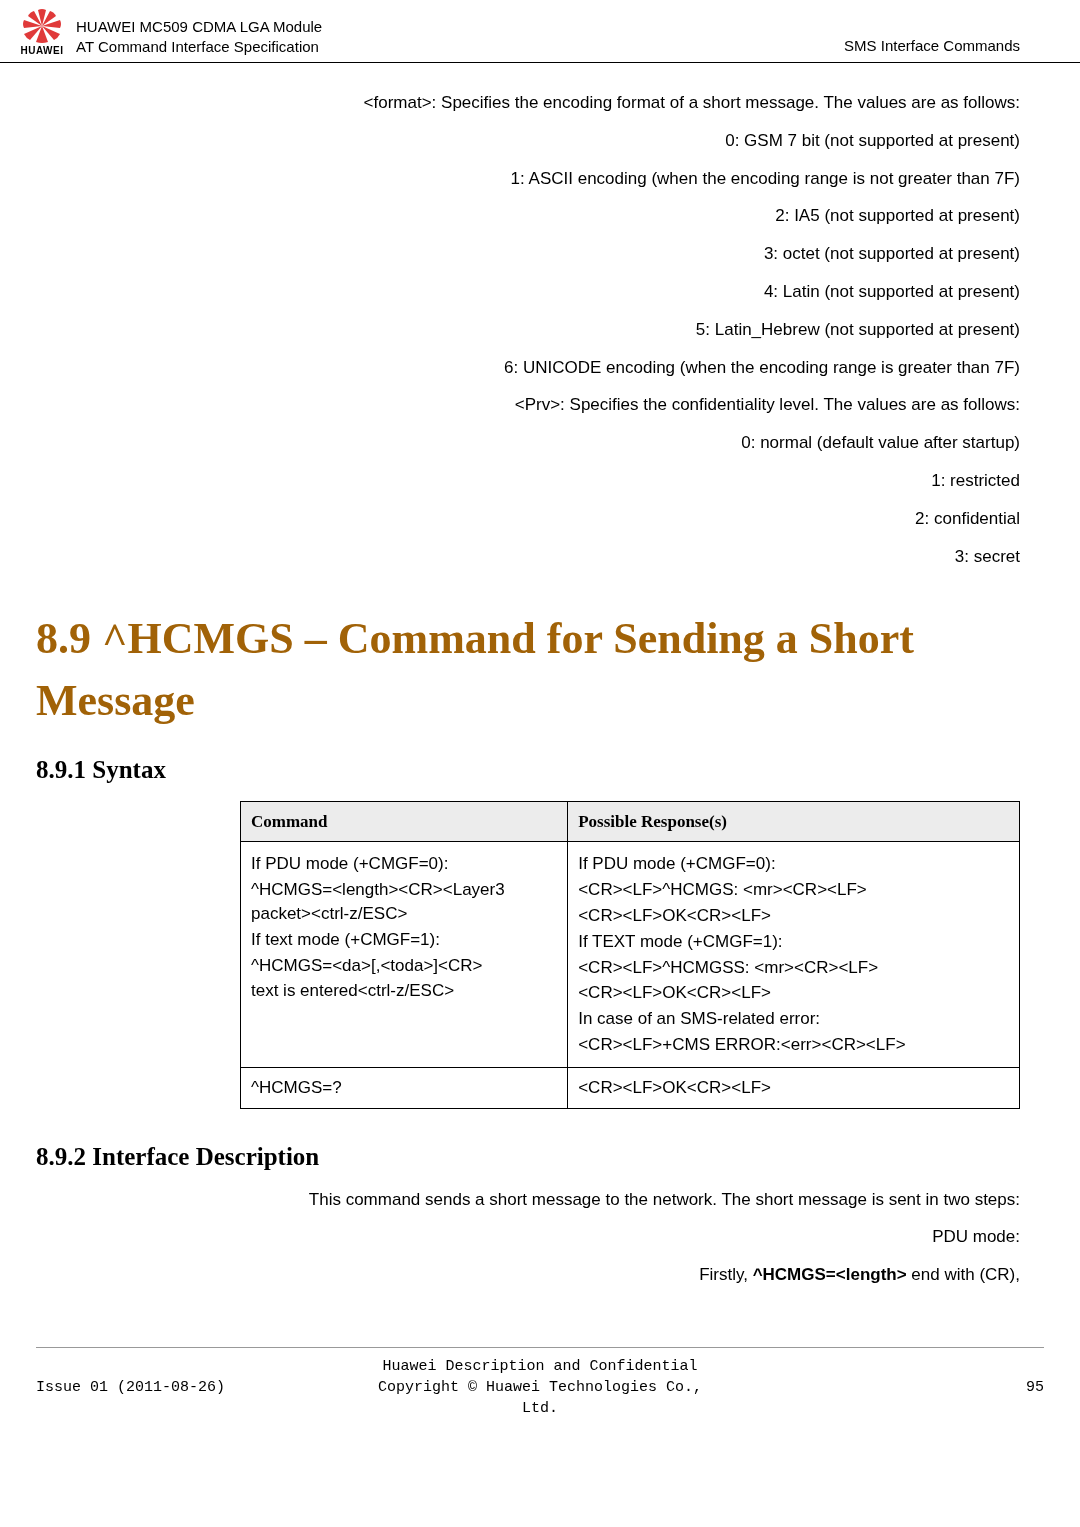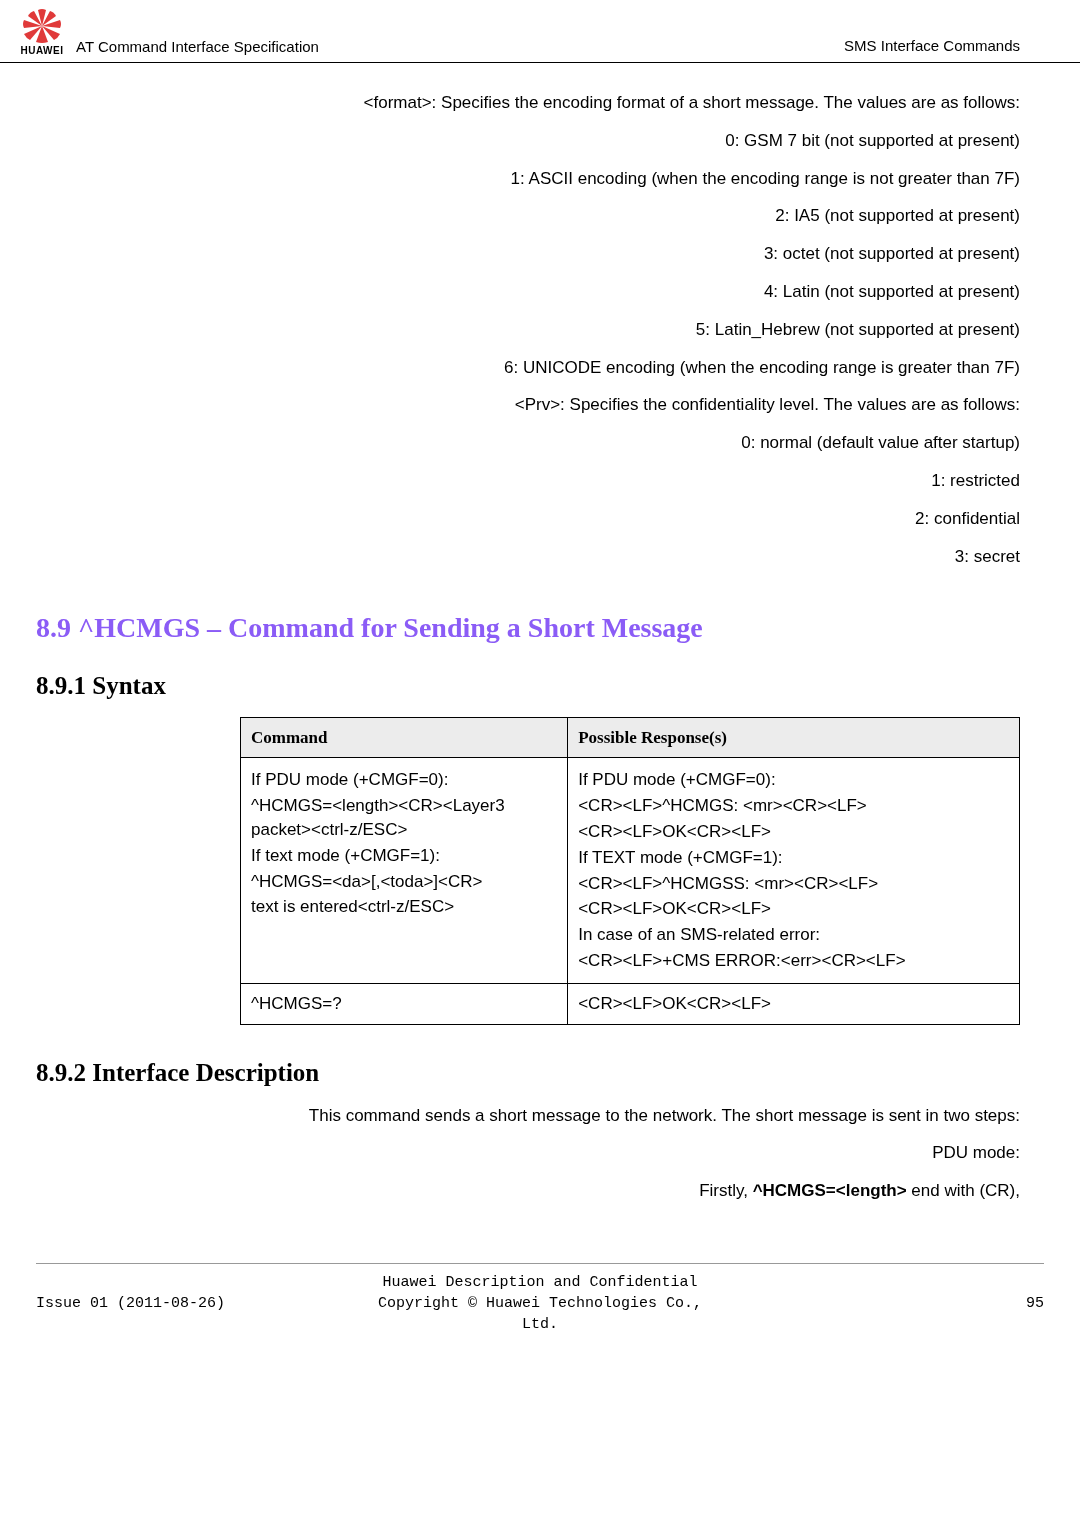--- a/index.html
+++ b/index.html
@@ -47,22 +47,22 @@
   .content {
     padding: 18px 60px 0 240px;
     text-align: right;
   }
   .content p {
     margin: 10px 0 14px 0;
   }
   h1.section {
     font-family: "Book Antiqua", Palatino, Georgia, serif;
     font-weight: bold;
-    color: #8b5cf6;
-    font-size: 28px;
+    color: #a16207;
+    font-size: 44px;
     margin: 40px 0 14px 36px;
   }
   h2.subsection {
     font-family: "Book Antiqua", Palatino, Georgia, serif;
     font-weight: bold;
     color: #000;
     font-size: 25px;
     margin: 20px 0 14px 36px;
   }
   table.cmd {
@@ -110,20 +110,21 @@
         <path d="M22 18 L40 26 Q38 30 34 32 Z"></path>
         <path d="M22 18 L14 3 Q10 4 8 8 Z"></path>
         <path d="M22 18 L4 12 Q2 16 4 20 Z"></path>
         <path d="M22 18 L4 26 Q6 30 10 32 Z"></path>
         <path d="M22 18 L16 34 Q22 36 28 34 Z"></path>
       </g>
     </svg>
     <div class="logo-text">HUAWEI</div>
   </div>
   <div class="header-titles">
+    <div>HUAWEI MC509 CDMA LGA Module</div>
     <div>AT Command Interface Specification</div>
   </div>
   <div class="header-right">SMS Interface Commands</div>
 </div>
 
 <div class="content">
   <p>&lt;format&gt;: Specifies the encoding format of a short message. The values are as follows:</p>
   <p>0: GSM 7 bit (not supported at present)</p>
   <p>1: ASCII encoding (when the encoding range is not greater than 7F)</p>
   <p>2: IA5 (not supported at present)</p>

